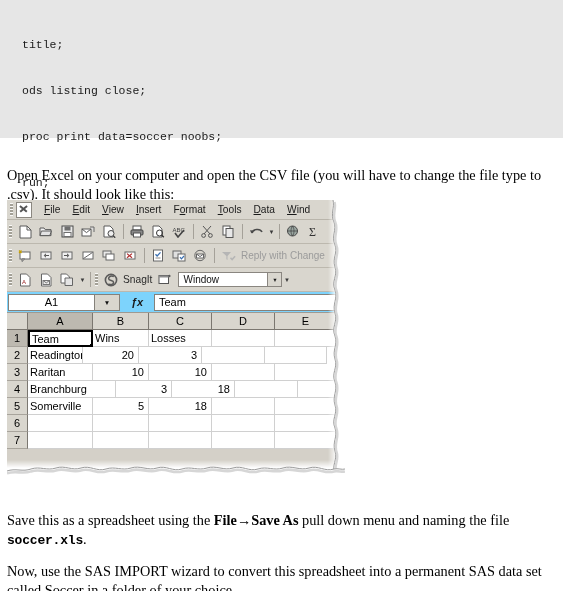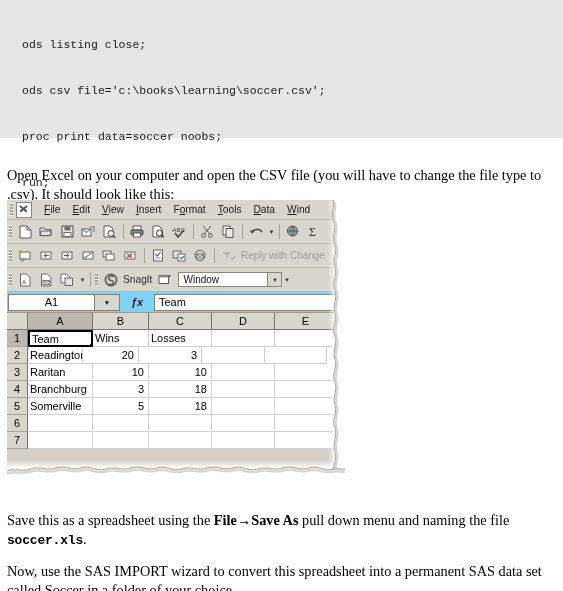--- a/index.html
+++ b/index.html
@@ -388,22 +388,22 @@
     width: 22px;
     height: 285px;
     pointer-events: none;
   }
 </style>
 </head>
 <body>
 
 <div class="code-block">
   <div class="code-inner">
+    <span class="code-line">title;</span>
     <span class="code-line">ods listing close;</span>
-    <span class="code-line">ods csv file='c:\books\learning\soccer.csv';</span>
     <span class="code-line">proc print data=soccer noobs;</span>
     <span class="code-line">run;</span>
     <span class="code-line">ods csv close;</span>
     <span class="code-line">ods listing;</span>
   </div>
 </div>
 
 <p class="para para-intro">Open Excel on your computer and open the CSV file (you will have to change the file type to .csv). It should look like this:</p>
 
 <div class="excel-figure">
@@ -674,21 +674,21 @@
           <span class="row-head">3</span>
           <span class="cell" style="width:65px">Raritan</span>
           <span class="cell num" style="width:56px">10</span>
           <span class="cell num" style="width:63px">10</span>
           <span class="cell" style="width:63px"></span>
           <span class="cell" style="width:62px"></span>
         </div>
 
         <div class="grid-row">
           <span class="row-head">4</span>
-          <span class="cell" style="width:65px">Branchburg</span>
+          <span class="cell" style="width:88px">Branchburg</span>
           <span class="cell num" style="width:56px">3</span>
           <span class="cell num" style="width:63px">18</span>
           <span class="cell" style="width:63px"></span>
           <span class="cell" style="width:62px"></span>
         </div>
 
         <div class="grid-row">
           <span class="row-head">5</span>
           <span class="cell" style="width:65px">Somerville</span>
           <span class="cell num" style="width:56px">5</span>

